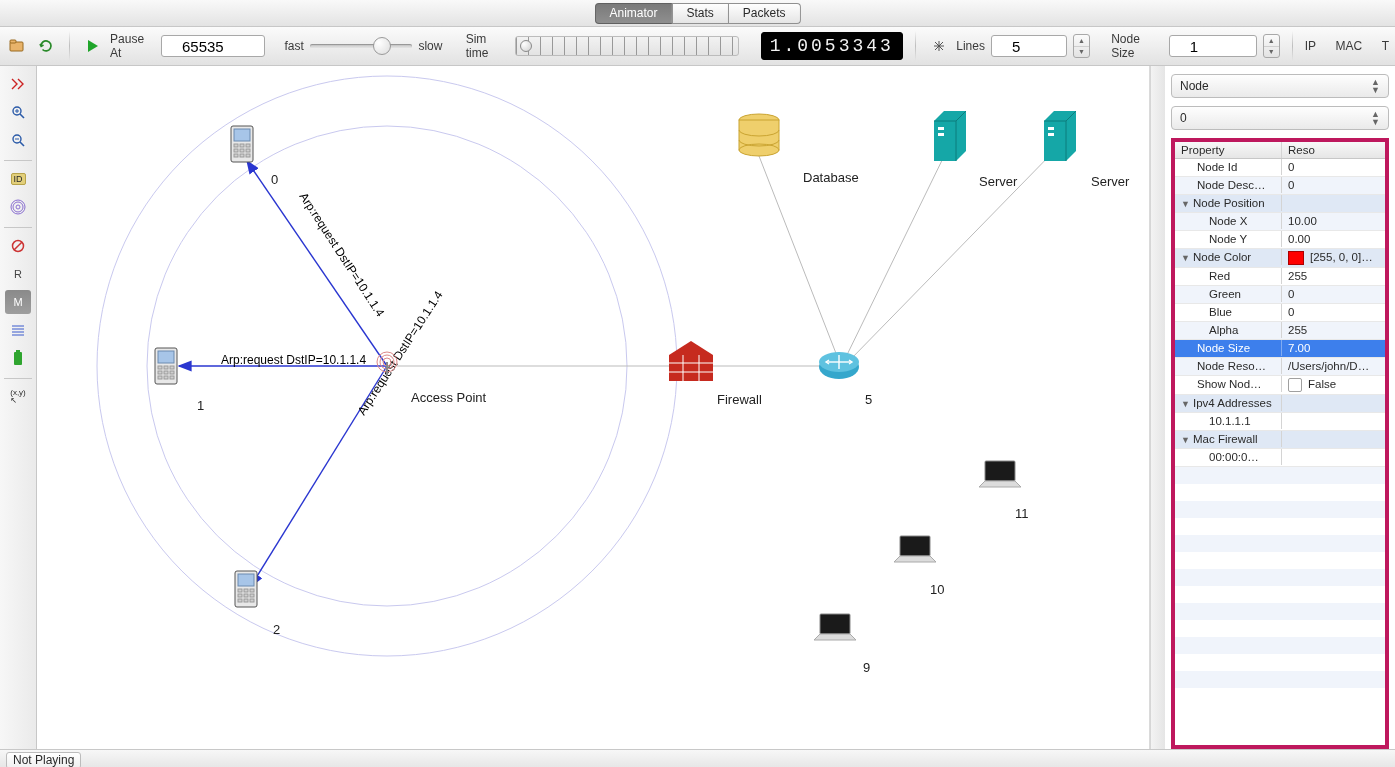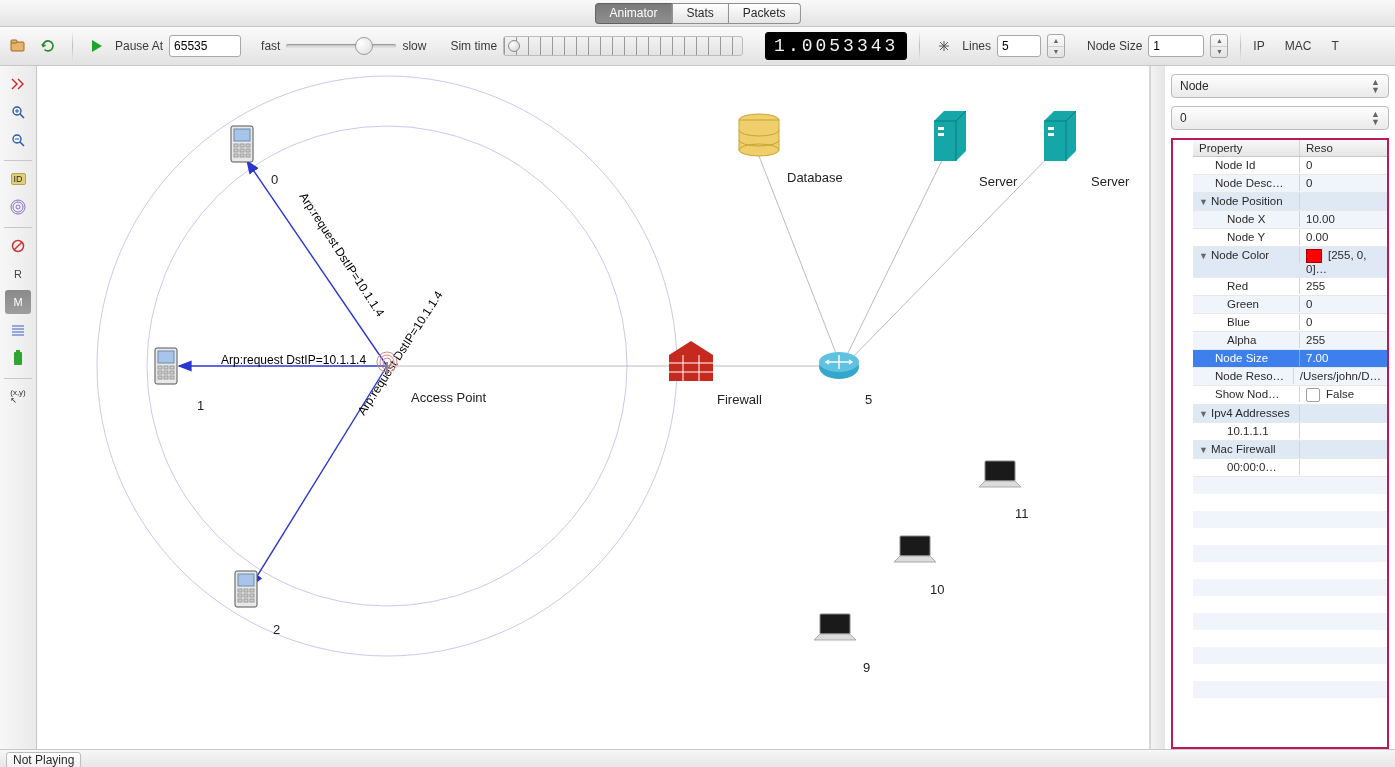--- a/index.html
+++ b/index.html
@@ -31,21 +31,21 @@
   .tab-btn.active { background:linear-gradient(#7a7a7a,#8f8f8f); color:#fff; border-color:#606060;}
   
   
   .toolbar-row {
     height:38px; background:linear-gradient(#fbfbfb,#e2e2e2); border-bottom:1px solid var(--border-light);
     display:flex; align-items:center; padding:0 6px; gap:6px;
   }
   .sep { width:1px; align-self:stretch; background:linear-gradient(transparent,#bebebe,transparent); margin:4px 6px;}
   .tbtn { width:24px; height:24px; display:flex; align-items:center; justify-content:center; border-radius:3px; cursor:pointer;}
   .field {
-    height:20px; border:1px solid #a8a8a8; border-radius:3px; background:#fff; padding:0 4px; font-size:12px;
+    height:20px; border:1px solid #a8a8a8; border-radius:3px; background:#fff; padding:0 20px; font-size:15px;
   }
   .label { font-size:12px; color:#3a3a3a; }
   .slider {
     height:18px; display:flex; align-items:center;
   }
   .slider .track { height:4px; border-radius:2px; background:linear-gradient(#c0c0c0,#e5e5e5); box-shadow:inset 0 1px 1px rgba(0,0,0,.25); position:relative;}
   .slider .knob { position:absolute; top:-7px; width:16px;height:16px;border-radius:50%; background:radial-gradient(circle at 30% 30%,#fff,#dcdcdc); border:1px solid #9a9a9a;}
   .sim-ruler { width:238px; height:18px; background:repeating-linear-gradient(to right,#999 0,#999 1px,transparent 1px,transparent 12px), linear-gradient(#f2f2f2,#e3e3e3); border:1px solid #bcbcbc; border-radius:3px; position:relative;}
   .sim-ruler .knob { position:absolute; top:3px; left:4px; width:10px;height:10px;border-radius:50%;background:radial-gradient(circle at 30% 30%,#fff,#d0d0d0); border:1px solid #8a8a8a;}
   .lcd {
@@ -69,21 +69,21 @@
   .link-line { stroke:#bbb; stroke-width:1; }
   .arp-line { stroke:#2a36d0; stroke-width:1.4; marker-end:url(#arrowblue);}
   .radio-circle { fill:none; stroke:#c9c9ef; stroke-width:1;}
   .arp-text { font-size:12px; fill:#000;}
   
   .vscroll { width:14px; background:linear-gradient(to right,#f3f3f3,#e5e5e5); border-left:1px solid #d6d6d6;}
   
   .right-panel { width:218px; background:#fff; border-left:none; display:flex; flex-direction:column; padding:8px 6px 0 6px; gap:8px;}
   .combo { height:22px; border:1px solid #bcbcbc; border-radius:4px; background:linear-gradient(#fefefe,#eaeaea); display:flex; align-items:center; padding:0 8px; justify-content:space-between; font-size:12px; cursor:pointer;}
   .combo .arrows { font-size:9px; line-height:8px; color:#666; text-align:center;}
-  .prop-table { border:2px solid #be185d; flex:1; overflow:auto; font-size:11.5px;padding-left:20px;}
+  .prop-table { border:4px solid #be185d; flex:1; overflow:auto; font-size:11.5px;}
   .prop-table .hdr { display:flex; background:linear-gradient(#f8f8f8,#e6e6e6); border-bottom:1px solid #c7c7c7; font-weight:500;}
   .prop-table .hdr > div, .prop-row > div { padding:2px 6px; }
   .prop-table .hdr > div:first-child, .prop-row > div:first-child { width:107px; border-right:1px solid #d4d4d4; box-sizing:border-box;}
   .prop-table .hdr > div:last-child, .prop-row > div:last-child { flex:1;}
   .prop-row { display:flex; border-bottom:1px solid #e8e8e8; align-items:flex-start; min-height:17px;}
   .prop-row.group { background:var(--header-blue);}
   .prop-row.alt { background:var(--row-alt);}
   .prop-row.selected { background:var(--selected-blue); color:#fff;}
   .prop-row.selected > div:first-child{border-right-color:rgba(255,255,255,.35);}
   .disclosure { display:inline-block; width:10px; color:#666; font-size:9px; margin-right:2px;}
@@ -375,21 +375,21 @@
           <path d="M0 26 L6 20 L36 20 L42 26 Z" fill="#dcdcdc" stroke="#aaa"></path>
         </g>
     </svg>
 
     <div class="node-label" style="left:234px; top:106px;">0</div>
     <div class="node-label" style="left:160px; top:332px;">1</div>
     <div class="node-label" style="left:236px; top:556px;">2</div>
     <div class="node-label" style="left:374px; top:324px;">Access Point</div>
     <div class="node-label" style="left:680px; top:326px;">Firewall</div>
     <div class="node-label" style="left:828px; top:326px;">5</div>
-    <div class="node-label" style="left:750px; top:104px;">Database</div>
+    <div class="node-label" style="left:766px; top:104px;">Database</div>
     <div class="node-label" style="left:942px; top:108px;">Server</div>
     <div class="node-label" style="left:1054px; top:108px;">Server</div>
     <div class="node-label" style="left:978px; top:440px;">11</div>
     <div class="node-label" style="left:893px; top:516px;">10</div>
     <div class="node-label" style="left:826px; top:594px;">9</div>
   </div>
 
   <div class="vscroll"></div>
 
   <div class="right-panel">

